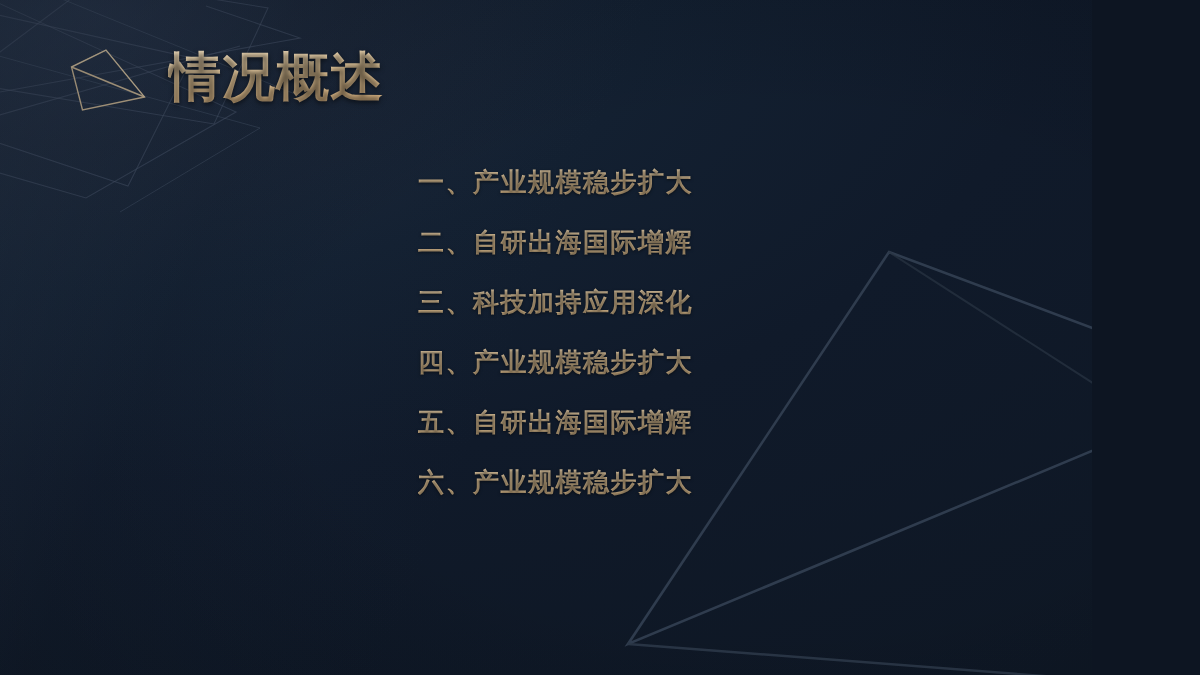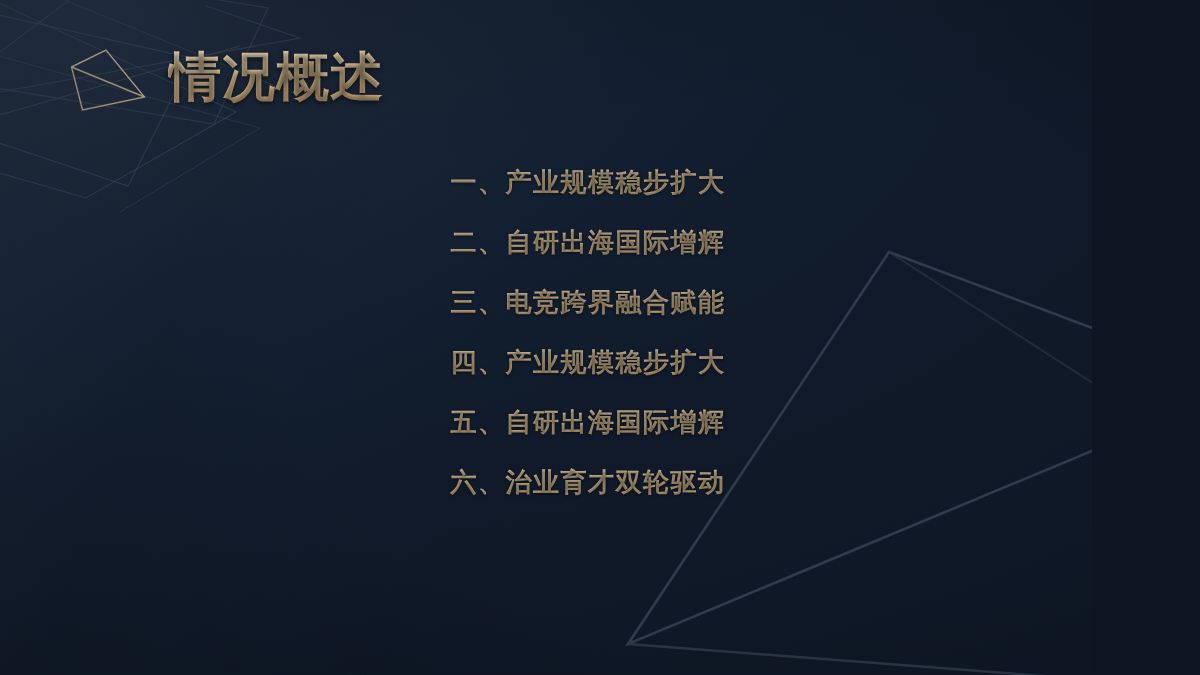--- a/index.html
+++ b/index.html
@@ -85,21 +85,20 @@
 
   
   .agenda {
     position: absolute;
     left: 418px;
     top: 152px;
     width: 340px;
     list-style: none;
     margin: 0;
     padding: 0;
-    text-align: center;
   }
   .agenda-item {
     display: block;
     height: 60px;
     line-height: 60px;
     font-size: 26px;
     font-weight: bold;
     letter-spacing: 1.5px;
     color: #d8bd93;
     background: linear-gradient(180deg, #e4d3b4 0%, #d9bc90 55%, #cdab7d 100%);
@@ -158,19 +157,19 @@
   <div class="bg-vignette"></div>
 
   <div class="title-wrap">
     <h1 class="slide-title-shadow">情况概述</h1>
     <h1 class="slide-title">情况概述</h1>
   </div>
 
   <ul class="agenda">
     <li class="agenda-item">一、产业规模稳步扩大</li>
     <li class="agenda-item">二、自研出海国际增辉</li>
-    <li class="agenda-item">三、电竞跨界融合赋能</li>
+    <li class="agenda-item">三、科技加持应用深化</li>
     <li class="agenda-item">四、产业规模稳步扩大</li>
     <li class="agenda-item">五、自研出海国际增辉</li>
-    <li class="agenda-item">六、治业育才双轮驱动</li>
+    <li class="agenda-item">六、产业规模稳步扩大</li>
   </ul>
 
 </div>
 
 </body></html>

